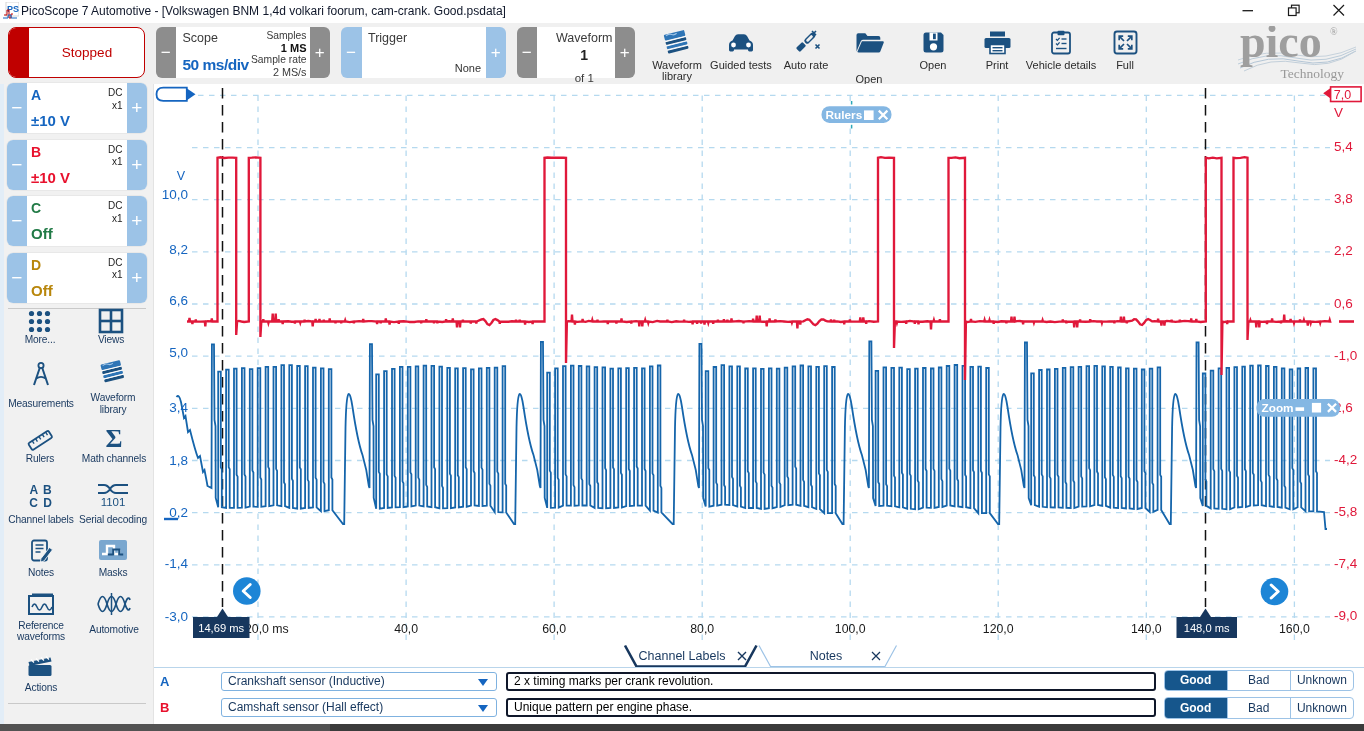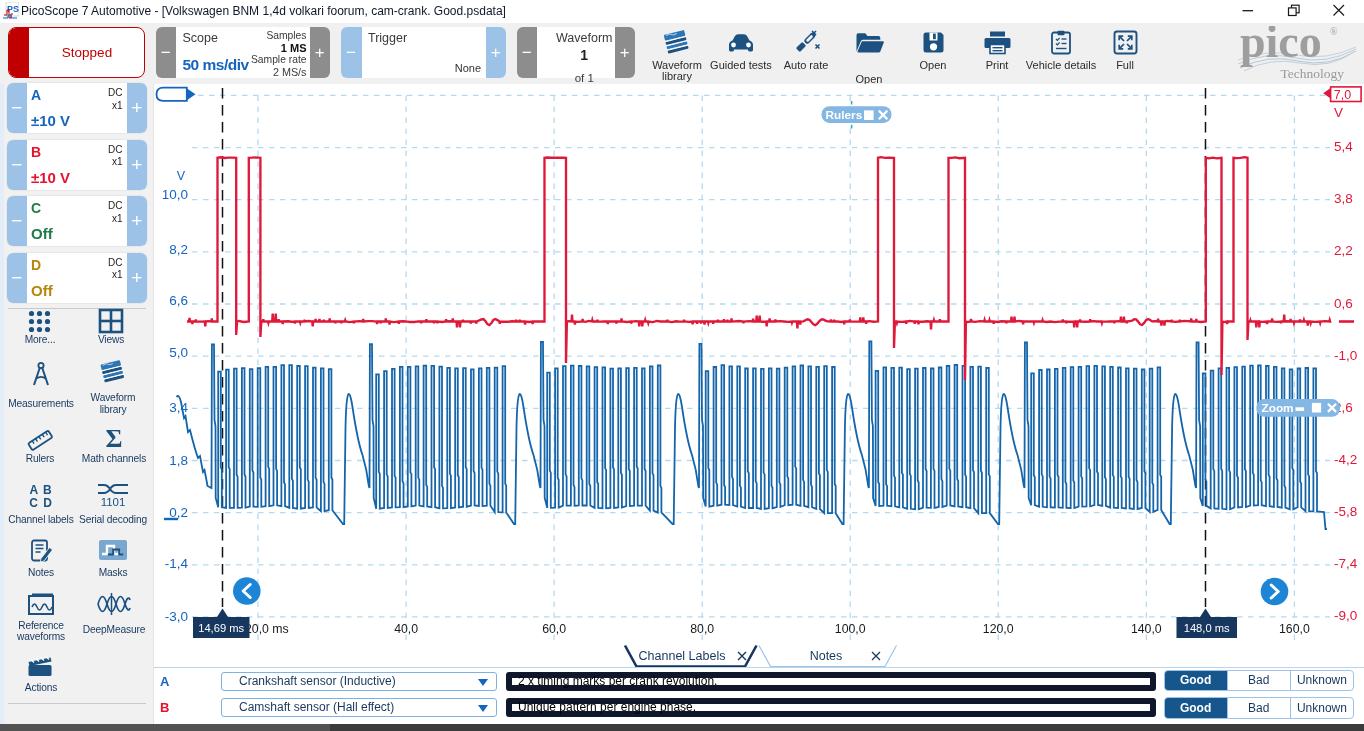--- a/index.html
+++ b/index.html
@@ -21,22 +21,22 @@
 #sidebar { left:0; top:84px; width:154px; height:640px; background:#f1f1f1; border-right:1px solid #e3e3e3;}
 .chan { left:7px; width:139.5px; height:50px; border-radius:6px; background:#fff; overflow:hidden; box-shadow:0 0 0 0.5px #e0e0e0;}
 .chan .minus, .chan .plus { position:absolute; top:0; width:19.5px; height:50px; background:#9cc3e7; color:#fff; display:flex; align-items:center; justify-content:center; font-size:19px; }
 .chan .minus { left:0; } .chan .plus { right:0; }
 .chan .letter { position:absolute; left:24px; top:4px; font-size:14px; font-weight:bold; }
 .chan .dc { position:absolute; right:24px; top:4px; font-size:10px; color:#222; text-align:right; line-height:1.25;}
 .chan .val { position:absolute; left:24px; bottom:4px; font-size:15px; font-weight:bold; }
 .side-ic { text-align:center; color:#17375e; font-size:10.2px; line-height:1.16; letter-spacing:-0.15px; }
 
 #tabline { left:154px; top:666.5px; width:1210px; height:1px; background:#b9d5eb; }
-.drop { border:1px solid #7fb2e0; border-radius:3px; background:#fff; color:#17375e; font-size:12px; display:flex; align-items:center; padding-left:17px; }
-.inputbox { border:6px solid #0f172a; border-radius:3px; background:#fff; color:#000; font-size:12px; display:flex; align-items:center; padding-left:6px; }
+.drop { border:1px solid #7fb2e0; border-radius:3px; background:#fff; color:#17375e; font-size:12px; display:flex; align-items:center; padding-left:6px; }
+.inputbox { border:2px solid #0f172a; border-radius:3px; background:#fff; color:#000; font-size:12px; display:flex; align-items:center; padding-left:6px; }
 .btngroup { display:flex; border:1px solid #9dc3e6; border-radius:4px; overflow:hidden; background:#fff; }
 .btngroup .seg { flex:1; display:flex; align-items:center; justify-content:center; font-size:12px; color:#17375e; border-left:1px solid #9dc3e6; }
 .btngroup .seg:first-child { border-left:none; }
 .btngroup .on { background:#16568c; color:#fff; font-weight:bold; }
 #darkbar { left:0; top:724px; width:1364px; height:7px; background:#3b3b3b; }
 #darkbar .l { position:absolute; left:0; top:0; width:330px; height:7px; background:#525252; }
 </style>
 </head>
 <body>
 
@@ -261,21 +261,21 @@
     <rect x="2" y="4" width="24" height="18" fill="none" stroke="#1c5180" stroke-width="2"></rect>
     <rect x="5" y="1.5" width="21" height="2.2" fill="#1c5180"></rect>
     <path d="M5 15 q2.5 -6 5 0 t5 0 t5 0 t5 0" stroke="#1c5180" stroke-width="1.6" fill="none"></path>
   </svg>
 <div class="abs side-ic" style="left:-3px;top:619.5px;width:88px">Reference<br>waveforms</div>
 <svg class="abs" style="left:97.0px;top:591.0px" width="34" height="26" viewBox="0 0 34 26">
     <path d="M1 13 C4 3 7 3 10 13 C13 23 16 23 19 13 C22 3 25 3 28 13 C30 19.5 32 20.5 33 17" stroke="#1c5180" stroke-width="1.7" fill="none"></path>
     <path d="M1 13 C4 23 7 23 10 13 C13 3 16 3 19 13 C22 23 25 23 28 13 C30 6.5 32 5.5 33 9" stroke="#1c5180" stroke-width="1.7" fill="none"></path>
     <line x1="14.5" y1="2" x2="14.5" y2="24" stroke="#1c5180" stroke-width="1.5"></line>
   </svg>
-<div class="abs side-ic" style="left:70px;top:623.5px;width:88px">DeepMeasure</div>
+<div class="abs side-ic" style="left:70px;top:623.5px;width:88px">Automotive</div>
 <svg class="abs" style="left:26.0px;top:653.0px" width="30" height="26" viewBox="0 0 30 26">
     <path d="M2.5 9 l22 -4.5 1 4 -22 4.5 z" fill="#1c5180"></path>
     <path d="M5 6.5 l3 3 M10 5.5 l3 3 M15 4.5 l3 3 M20 3.5 l3 3" stroke="#fff" stroke-width="1.3"></path>
     <rect x="2.5" y="12" width="23" height="11" rx="1.5" fill="#1c5180"></rect>
   </svg>
 <div class="abs side-ic" style="left:-3px;top:681.5px;width:88px">Actions</div>
 
 <svg class="abs" style="left:154px;top:84px" width="1210" height="558" viewBox="154 84 1210 558">
 <rect x="154" y="84" width="1210" height="558" fill="#fff"></rect>
 <line x1="198" y1="95.4" x2="1330" y2="95.4" stroke="#b5d9ef" stroke-width="1.3" stroke-dasharray="5.5 5.5"></line>

